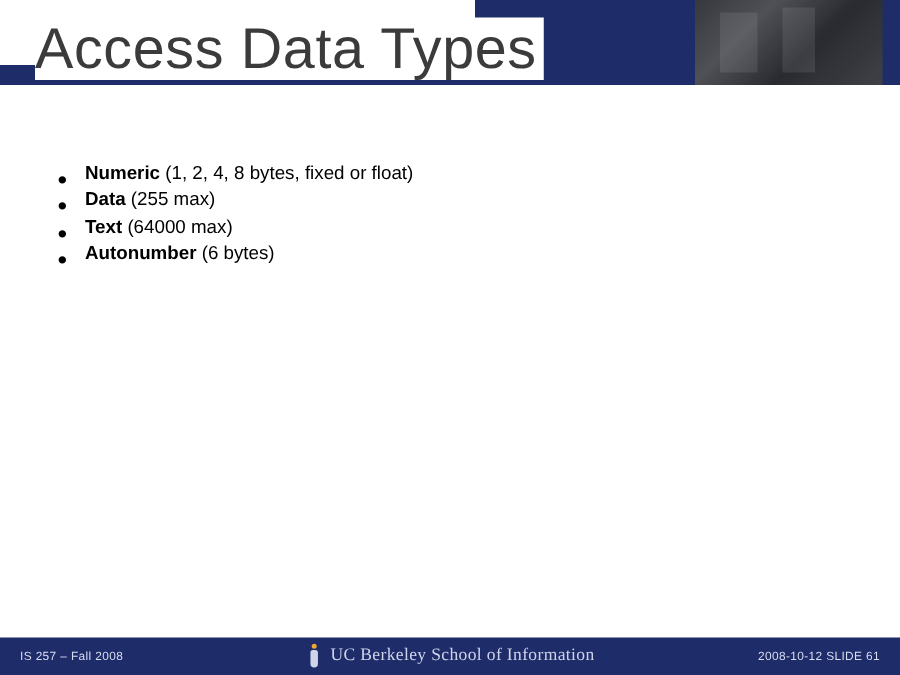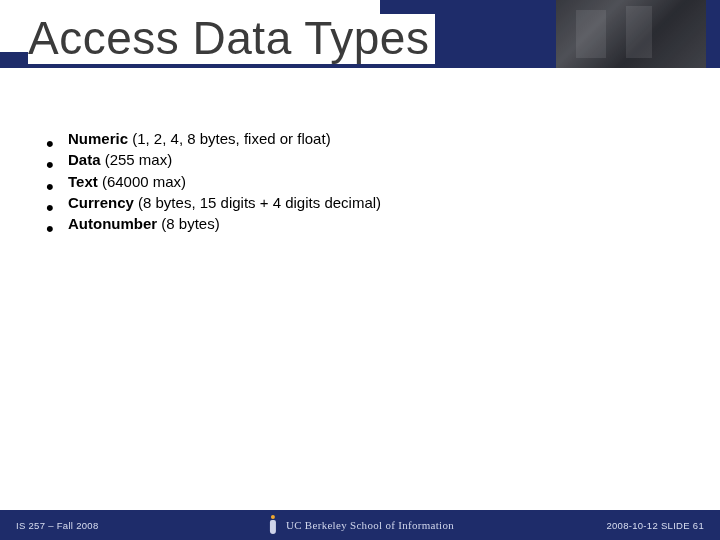--- a/index.html
+++ b/index.html
@@ -82,21 +82,21 @@
     letter-spacing: 0.3px;
   }
   .footer .center {
     position: absolute;
     left: 50%;
     transform: translateX(-50%);
     display: flex;
     align-items: center;
     gap: 6px;
     color: #cfd4ea;
-    font-size: 11px;
+    font-size: 14px;
   }
   .footer .center .i-icon {
     width: 14px; height: 20px; position: relative;
   }
   .footer .center .i-icon::before {
     content: "";
     position: absolute;
     left: 5px; top: 0;
     width: 4px; height: 4px;
     background: #f0a830;
@@ -122,22 +122,21 @@
     <div class="photo"></div>
   </div>
   <div class="title-white-block"></div>
   <div class="title-text">Access Data Types</div>
 
   <div class="content">
     <ul class="bullets">
       <li><span class="term">Numeric</span><span> (1, 2, 4, 8 bytes, fixed or float)</span></li>
       <li><span class="term">Data</span><span> (255 max)</span></li>
       <li><span class="term">Text</span><span> (64000 max)</span></li>
-      <li><span class="term">Currency</span><span> (8 bytes, 15 digits + 4 digits decimal)</span></li>
-      <li><span class="term">Autonumber</span><span> (8 bytes)</span></li>
+      <li><span class="term">Autonumber</span><span> (6 bytes)</span></li>
     </ul>
   </div>
 
   <div class="footer">
     <span>IS 257 – Fall 2008</span>
     <span class="center">
       <span class="i-icon"></span>
       <span class="ucb">UC Berkeley School of Information</span>
     </span>
     <span class="right">2008-10-12  SLIDE 61</span>

